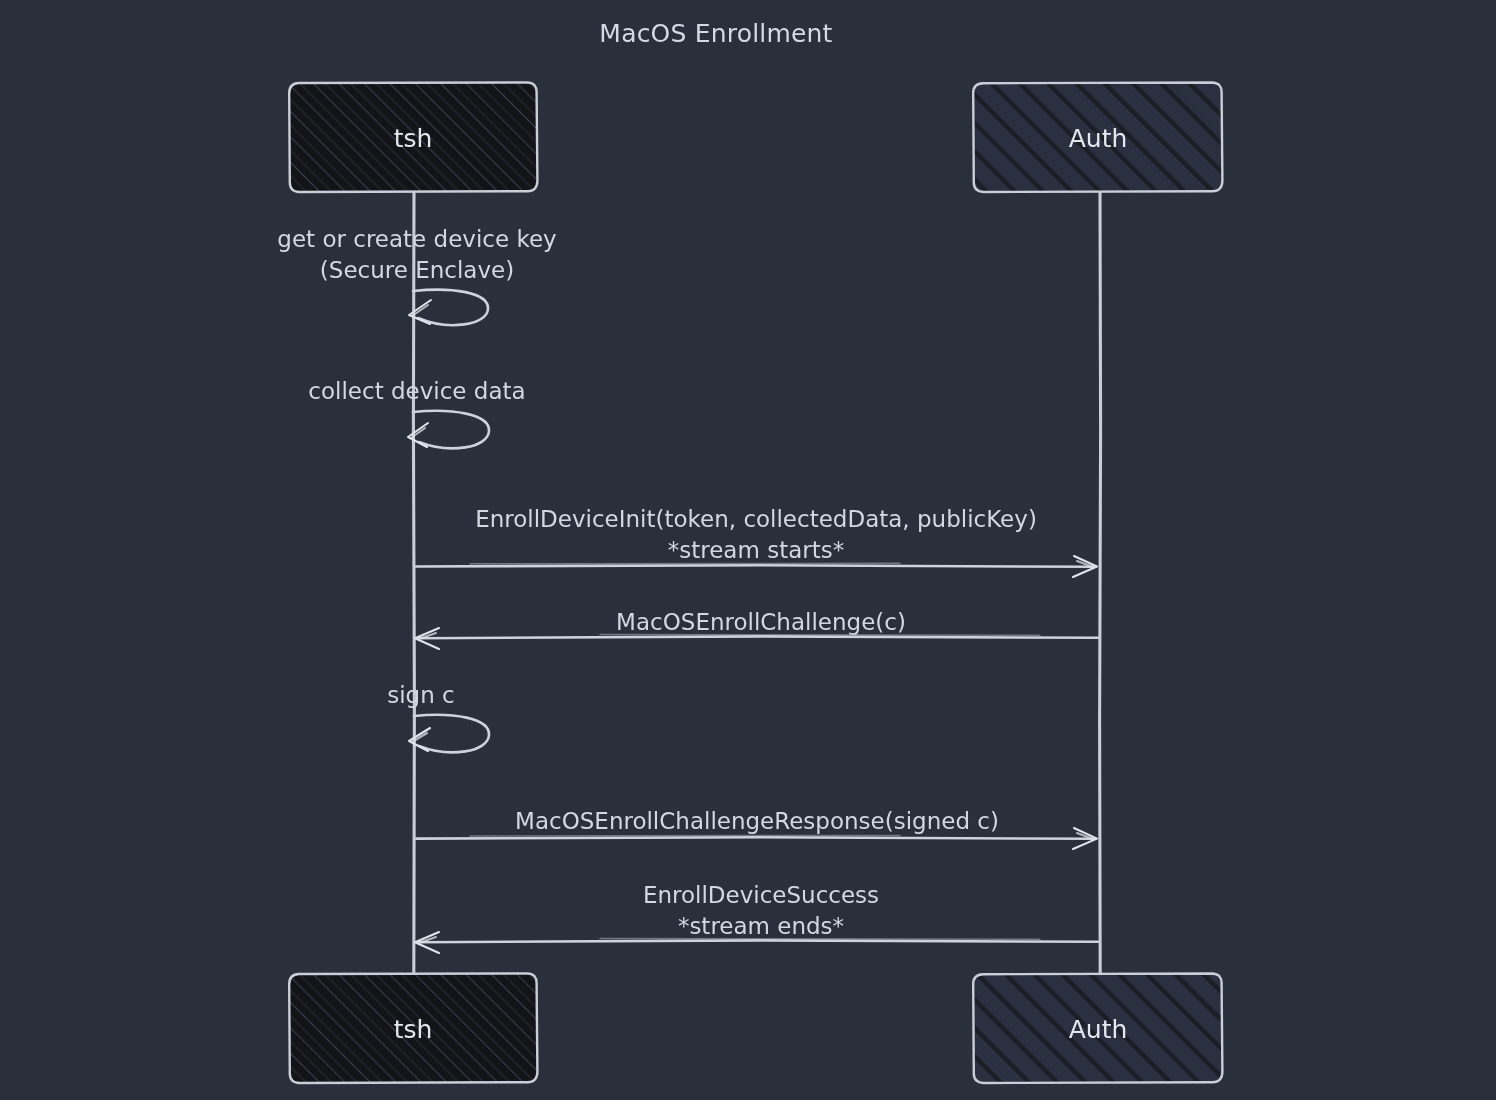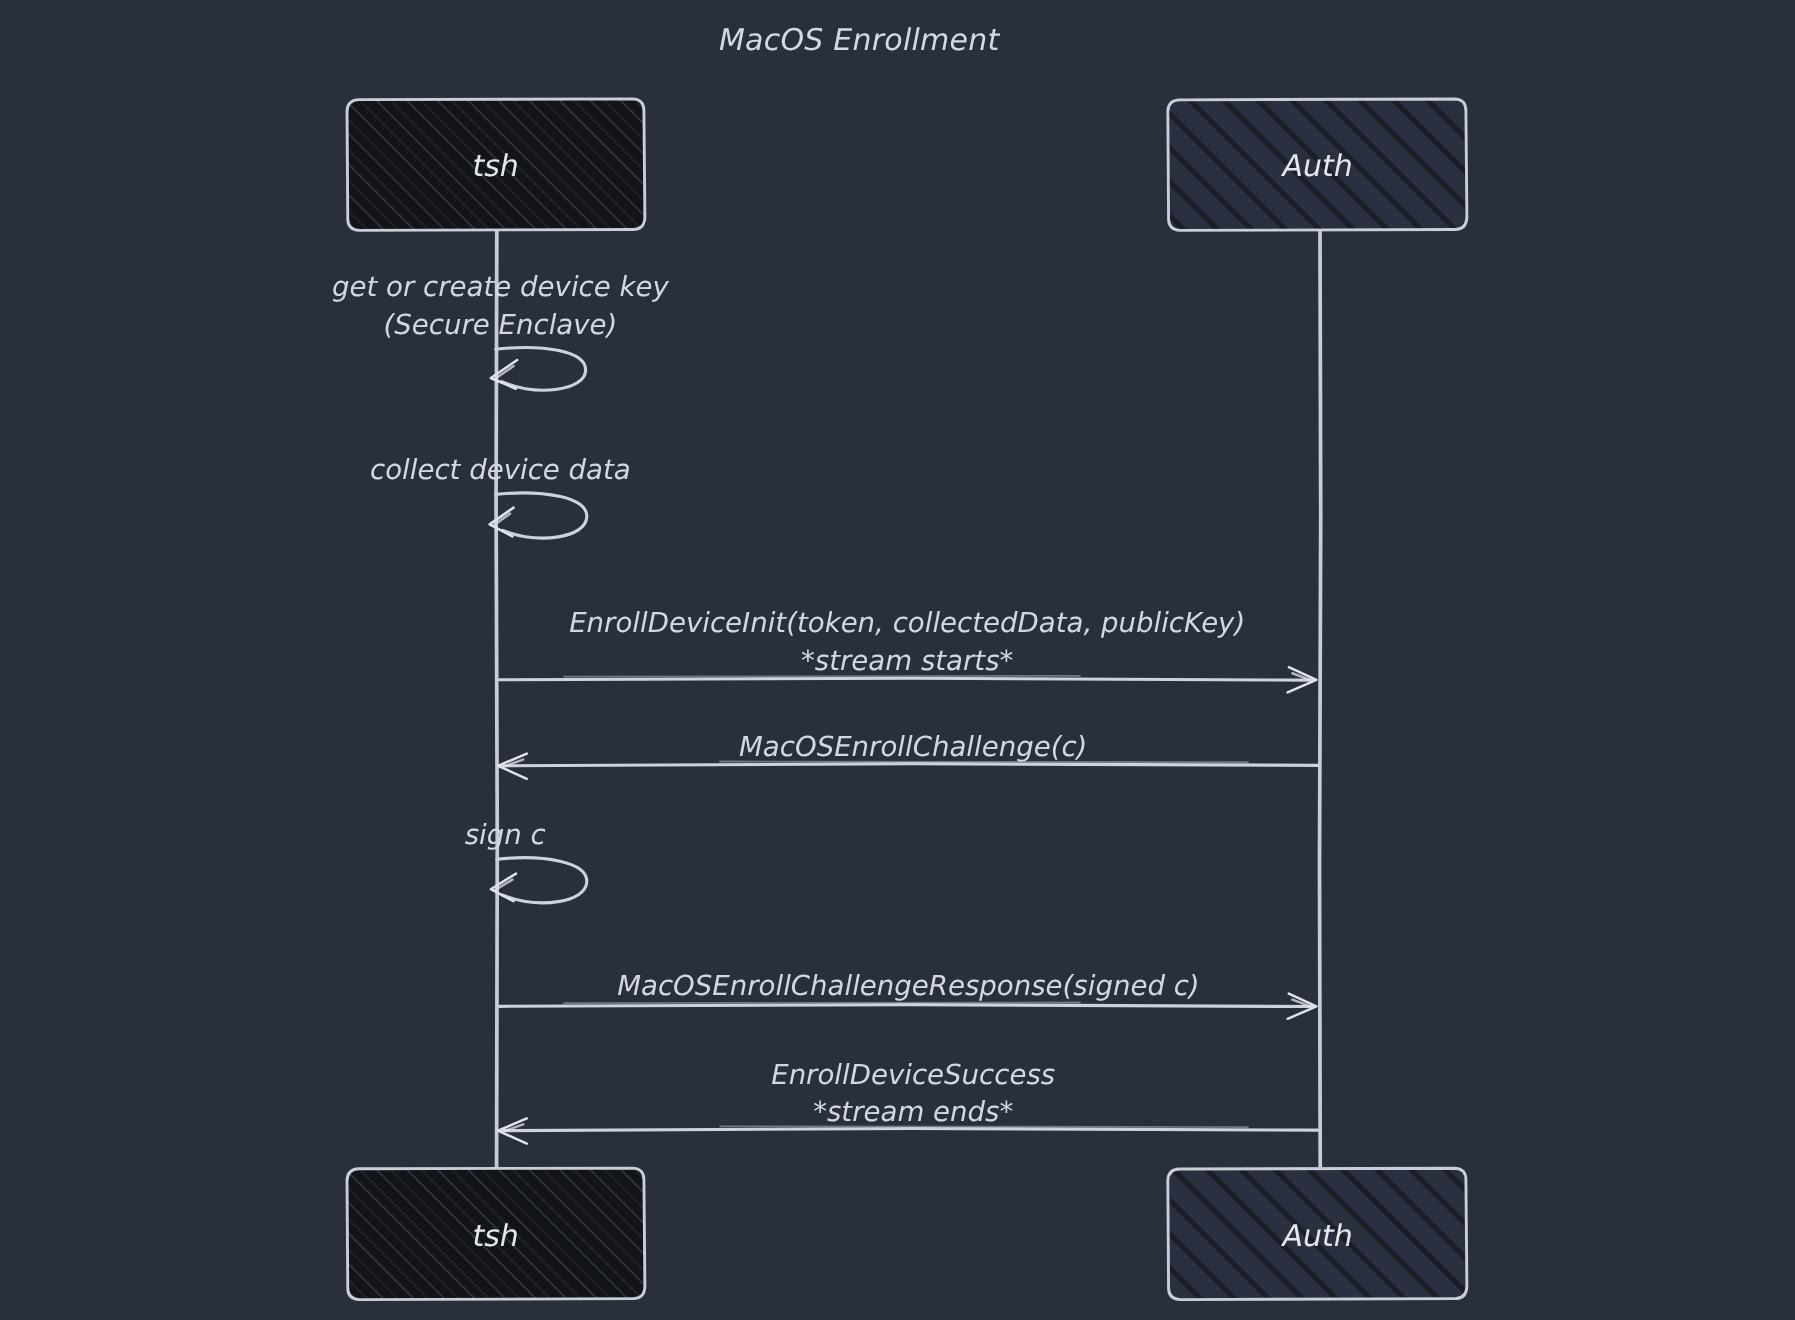--- a/index.html
+++ b/index.html
@@ -10,21 +10,20 @@
   body {
     width: 1496px;
     height: 1100px;
     overflow: hidden;
     font-family: "DejaVu Sans", sans-serif;
   }
   #diagram-root {
     position: relative;
     width: 1444px;
     height: 1100px;
-    font-style: italic;
   }
   svg.diagram-canvas {
     position: absolute;
     top: 0;
     left: 0;
     width: 1496px;
     height: 1100px;
   }
   text {
     font-family: "DejaVu Sans", sans-serif;

